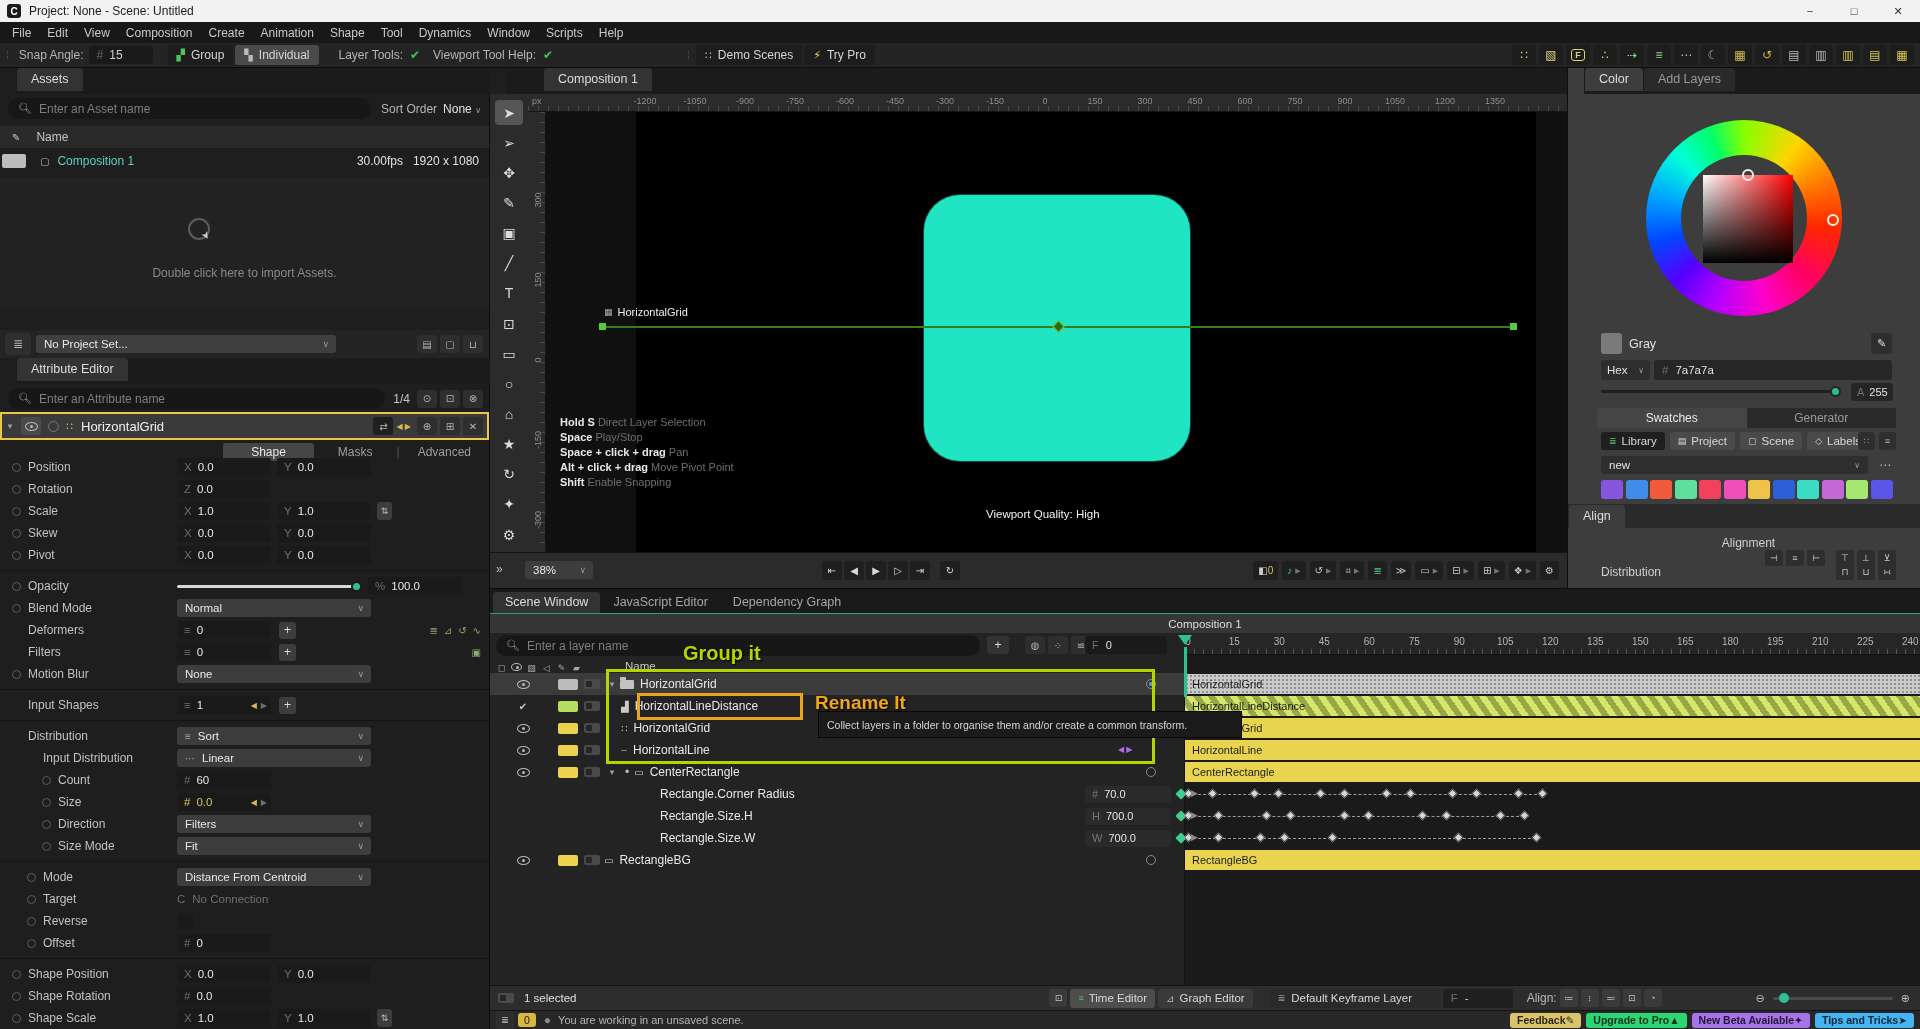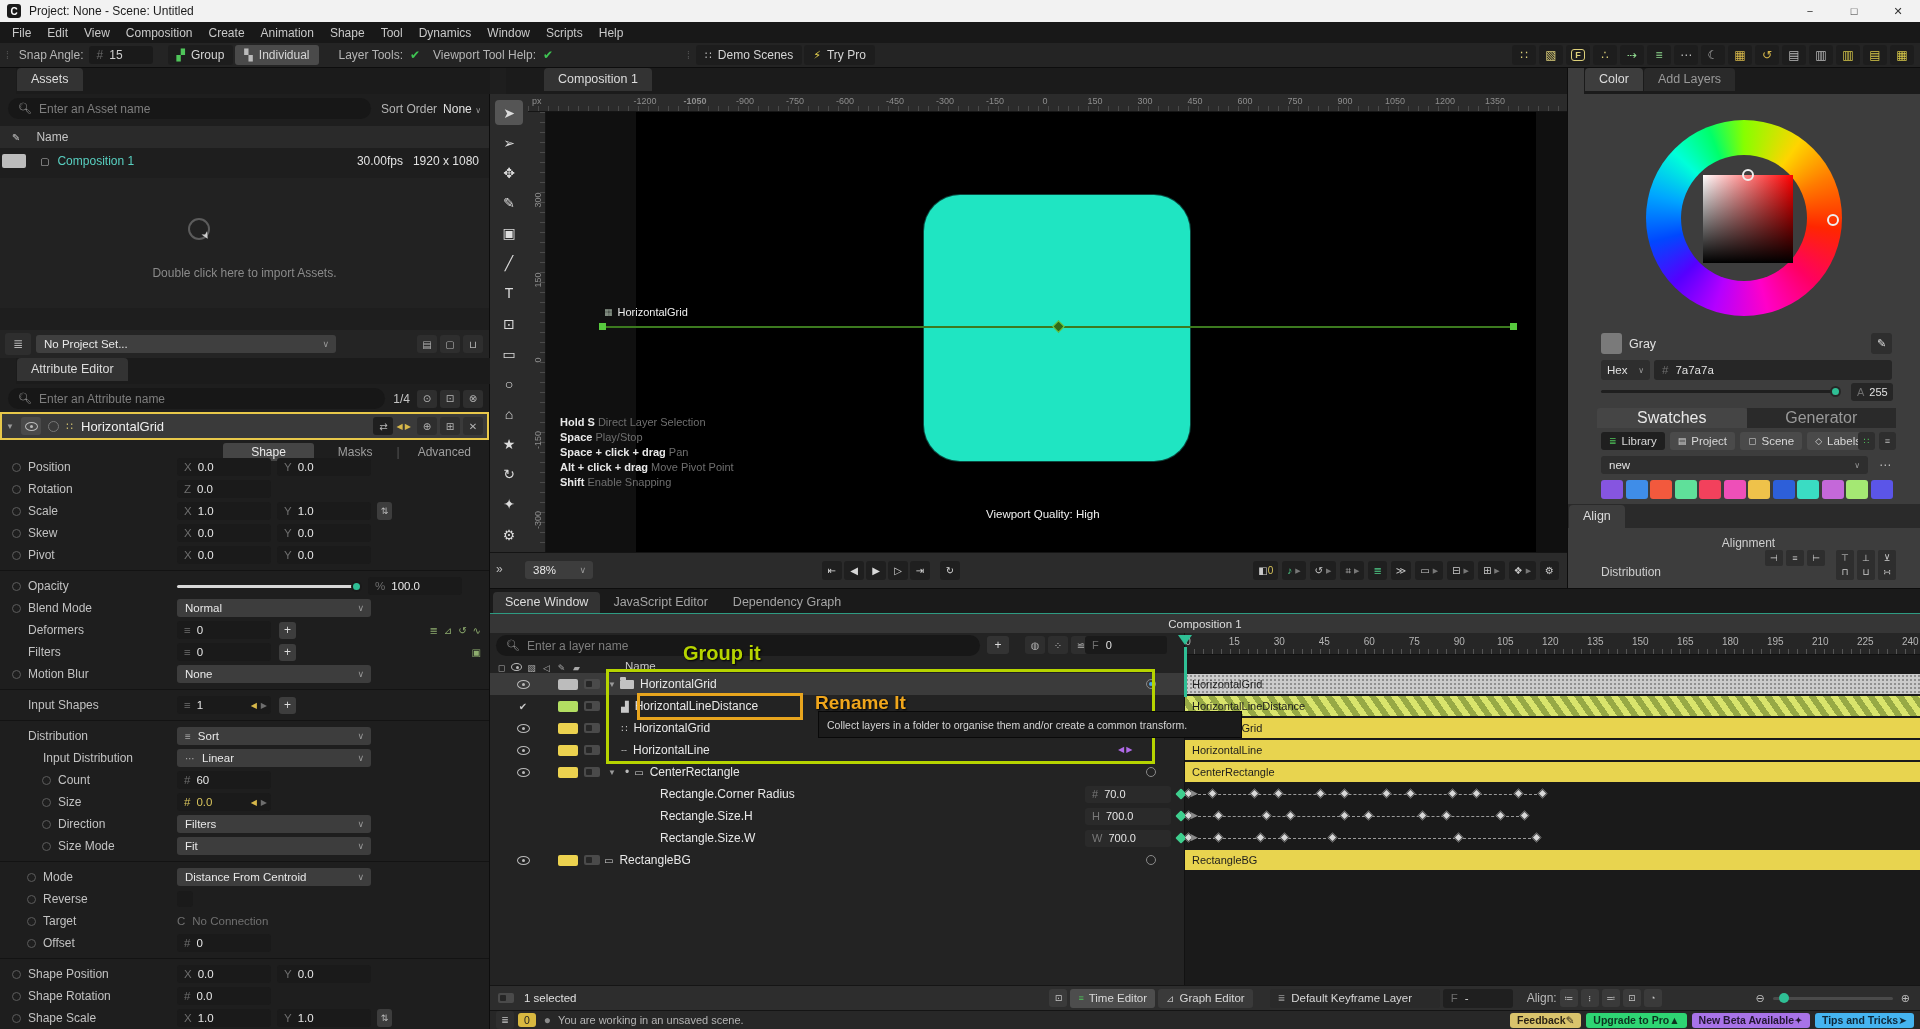--- a/index.html
+++ b/index.html
@@ -117,21 +117,21 @@
     display:flex;align-items:center;justify-content:center;color:#ddd;font-size:11px;}
   #hex-sel{position:absolute;left:33px;top:292px;width:49px;height:20px;background:#2e2e2e;border-radius:3px;display:flex;align-items:center;padding:0 6px;font-size:11.5px;color:#e2e2e2;}
   #hex-sel .caret{margin-left:auto;font-size:8px;color:#999;}
   #hex-field{position:absolute;left:86px;top:292px;right:28px;height:20px;background:#262626;border-radius:3px;display:flex;align-items:center;padding:0 8px;font-size:11.5px;}
   #hex-field .pfx{color:#6e6e6e;margin-right:7px;}
   #alpha-track{position:absolute;left:33px;top:322px;width:238px;height:3px;background:#1f1f1f;border-radius:2px;}
   #alpha-track .knob{position:absolute;right:-2px;top:-4px;width:11px;height:11px;border-radius:50%;background:#2fbf95;border:2px solid #262626;}
   #alpha-box{position:absolute;left:283px;top:315px;width:42px;height:18px;background:#262626;border-radius:3px;display:flex;align-items:center;padding:0 6px;font-size:11px;}
   #alpha-box .pfx{color:#6e6e6e;margin-right:5px;}
   #subtabs{position:absolute;left:29px;top:340px;right:24px;height:20px;display:flex;}
-  .subtab{flex:1;display:flex;align-items:center;justify-content:center;background:#2a2a2a;color:#9a9a9a;font-size:16px;}
+  .subtab{flex:1;display:flex;align-items:center;justify-content:center;background:#2a2a2a;color:#9a9a9a;font-size:12px;}
   .subtab.active{background:#454545;color:#e8e8e8;border-radius:3px 3px 0 0;}
   #libs{position:absolute;left:33px;top:364px;display:flex;}
   .libbtn{height:18px;background:#4a4a4a;border-radius:3px;margin-right:5px;display:flex;align-items:center;padding:0 8px;font-size:11.5px;color:#d8d8d8;}
   .libbtn.active{background:#1f1f1f;}
   .libbtn .lic{margin-right:5px;font-size:9px;}
   .libbtn.active .lic{color:#4fc55a;}
   #lib-views{position:absolute;right:24px;top:364px;display:flex;}
   .lview{width:17px;height:18px;border-radius:3px;margin-left:4px;background:#2e2e2e;display:flex;align-items:center;justify-content:center;font-size:9px;color:#bbb;}
   .lview.grid{color:#4fc55a;}
   #newrow{position:absolute;left:33px;top:388px;right:52px;height:18px;background:#2e2e2e;border-radius:3px;display:flex;align-items:center;padding:0 8px;font-size:11.5px;color:#e2e2e2;}
@@ -631,31 +631,31 @@
         </div>
         <div class="sel">
           <span>Distance From Centroid</span>
           <span class="caret">∨</span>
         </div>
       </div>
       <div class="arow">
         <div class="alabel">
           <span style="width: 15px; flex: 0 0 auto;"></span>
           <span class="adot"></span>
+          <span>Target</span>
+        </div>
+        <div class="conn"><span class="cpfx">C</span><span>No Connection</span></div>
+      </div>
+      <div class="arow">
+        <div class="alabel">
+          <span style="width: 15px; flex: 0 0 auto;"></span>
+          <span class="adot"></span>
           <span>Reverse</span>
         </div>
         <div class="cbox"></div>
-      </div>
-      <div class="arow">
-        <div class="alabel">
-          <span style="width: 15px; flex: 0 0 auto;"></span>
-          <span class="adot"></span>
-          <span>Target</span>
-        </div>
-        <div class="conn"><span class="cpfx">C</span><span>No Connection</span></div>
       </div>
       <div class="arow">
         <div class="alabel">
           <span style="width: 15px; flex: 0 0 auto;"></span>
           <span class="adot"></span>
           <span>Offset</span>
         </div>
         <div class="fbox">
           <span class="pfx">#</span>
           <span class="val">0</span>
@@ -720,21 +720,21 @@
       <div class="tool">▭</div>
       <div class="tool">○</div>
       <div class="tool">⌂</div>
       <div class="tool">★</div>
       <div class="tool">↻</div>
       <div class="tool">✦</div>
       <div class="tool">⚙</div>
     </div>
   <div id="hruler">
       <span class="hrnum" style="left: 117px;">-1200</span>
-      <span class="hrnum" style="left: 167px; font-weight: bold;">-1050</span>
+      <span class="hrnum" style="left: 167px;">-1050</span>
       <span class="hrnum" style="left: 217px;">-900</span>
       <span class="hrnum" style="left: 267px;">-750</span>
       <span class="hrnum" style="left: 317px;">-600</span>
       <span class="hrnum" style="left: 367px;">-450</span>
       <span class="hrnum" style="left: 417px;">-300</span>
       <span class="hrnum" style="left: 467px;">-150</span>
       <span class="hrnum" style="left: 517px;">0</span>
       <span class="hrnum" style="left: 567px;">150</span>
       <span class="hrnum" style="left: 617px;">300</span>
       <span class="hrnum" style="left: 667px;">450</span>

